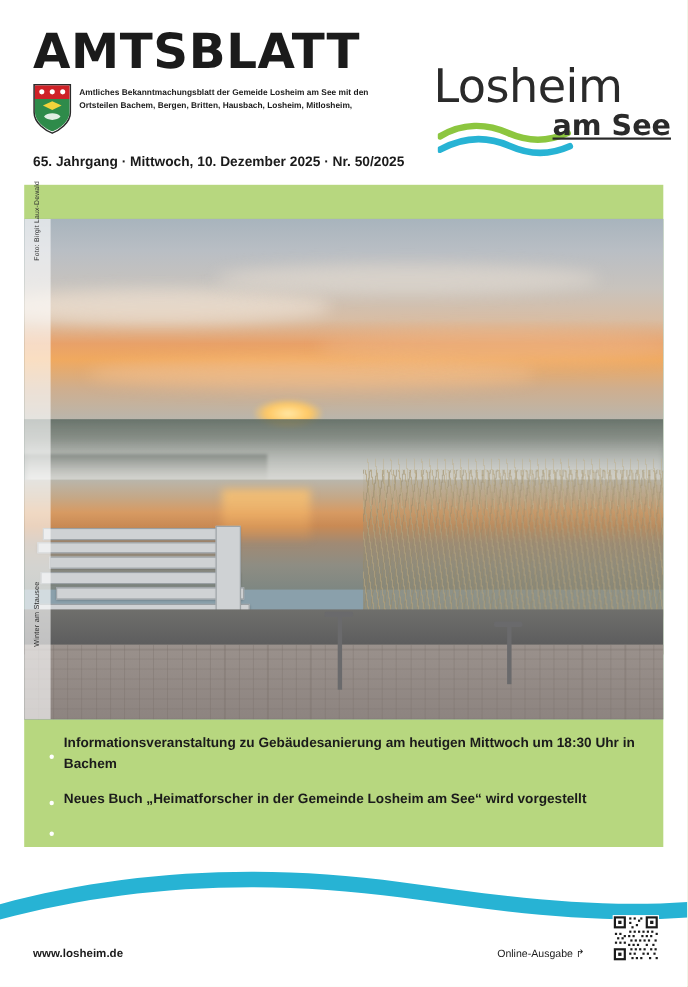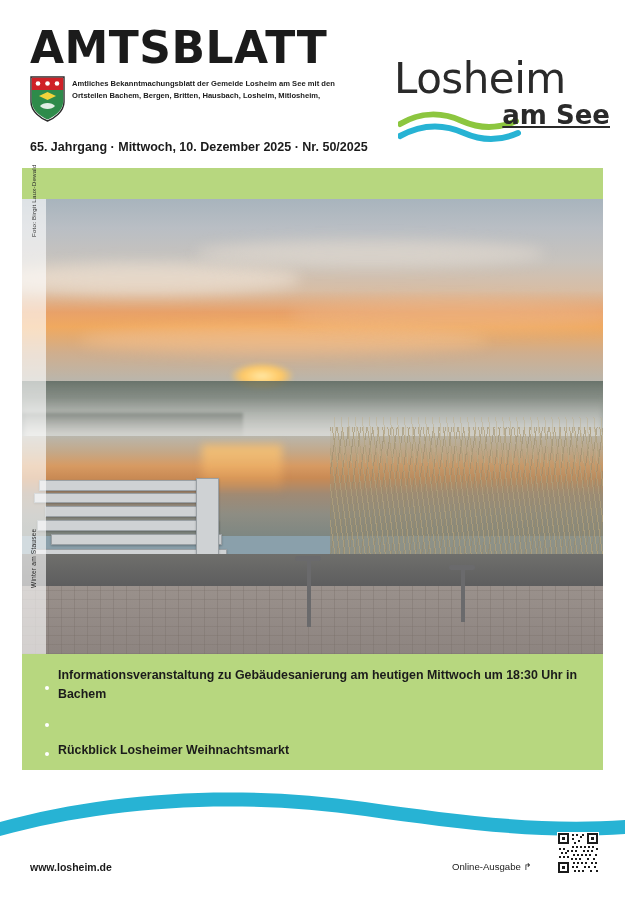--- a/index.html
+++ b/index.html
@@ -407,24 +407,24 @@
   <div class="photo-credit">Foto: Birgit Laux-Dewald</div>
   <div class="photo-caption">Winter am Stausee</div>
 
   <div class="bullets">
     <div class="bullet-row">
       <span class="bullet-dot"></span>
       <span class="bullet-text">Informationsveranstaltung zu Gebäudesanierung am heutigen Mittwoch um 18:30 Uhr in Bachem</span>
     </div>
     <div class="bullet-row">
       <span class="bullet-dot"></span>
+      <span class="bullet-text">Neues Buch „Heimatforscher in der Gemeinde Losheim am See“ wird vorgestellt</span>
     </div>
     <div class="bullet-row">
       <span class="bullet-dot"></span>
-      <span class="bullet-text">Rückblick Losheimer Weihnachtsmarkt</span>
     </div>
   </div>
 
   <div class="footer-wave">
     <svg width="625" height="127" viewBox="0 0 625 127" preserveAspectRatio="none">
       <path d="M0 44 C120 12 240 4 370 22 C460 34 540 46 625 40 L625 0 L0 0 Z" fill="#ffffff"></path>
       <path d="M0 46 C120 14 240 6 370 24 C460 36 540 48 625 42 L625 58 C540 64 460 52 370 40 C240 22 120 30 0 62 Z" fill="#b7d77f" opacity="0"></path>
       <path d="M0 52 C110 22 235 14 365 32 C458 45 540 56 625 50 L625 64 C540 70 458 59 365 46 C235 28 110 36 0 66 Z" fill="#27b3d4"></path>
       <path d="M0 70 C110 40 235 32 365 50 C458 63 540 74 625 68 L625 127 L0 127 Z" fill="#ffffff"></path>
     </svg>

